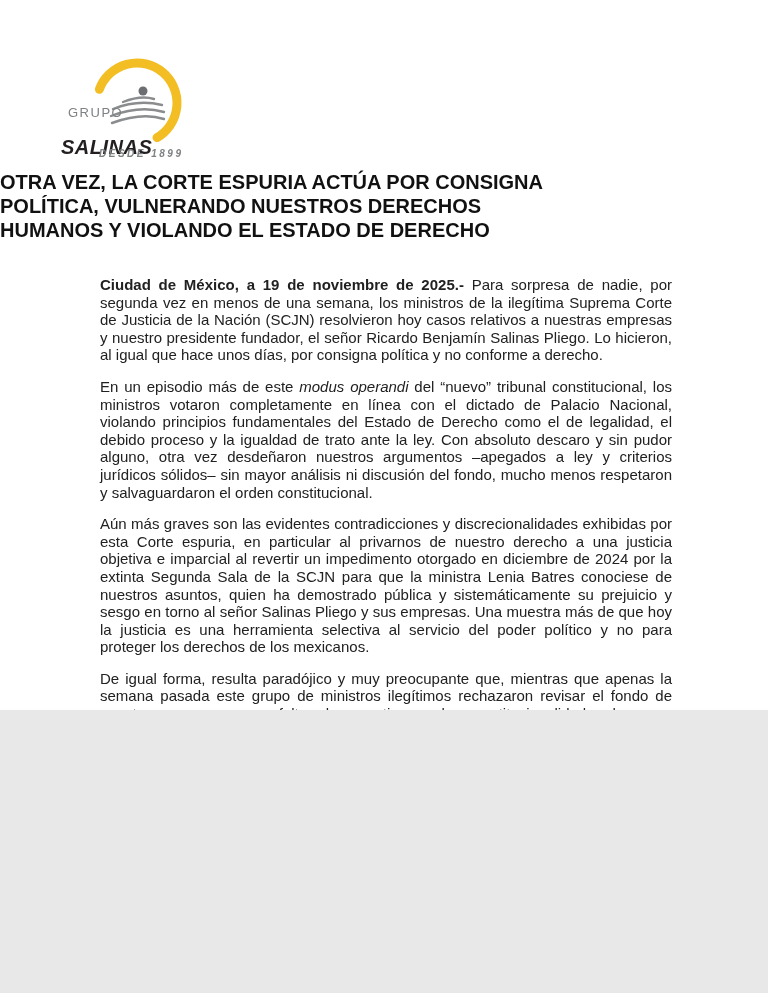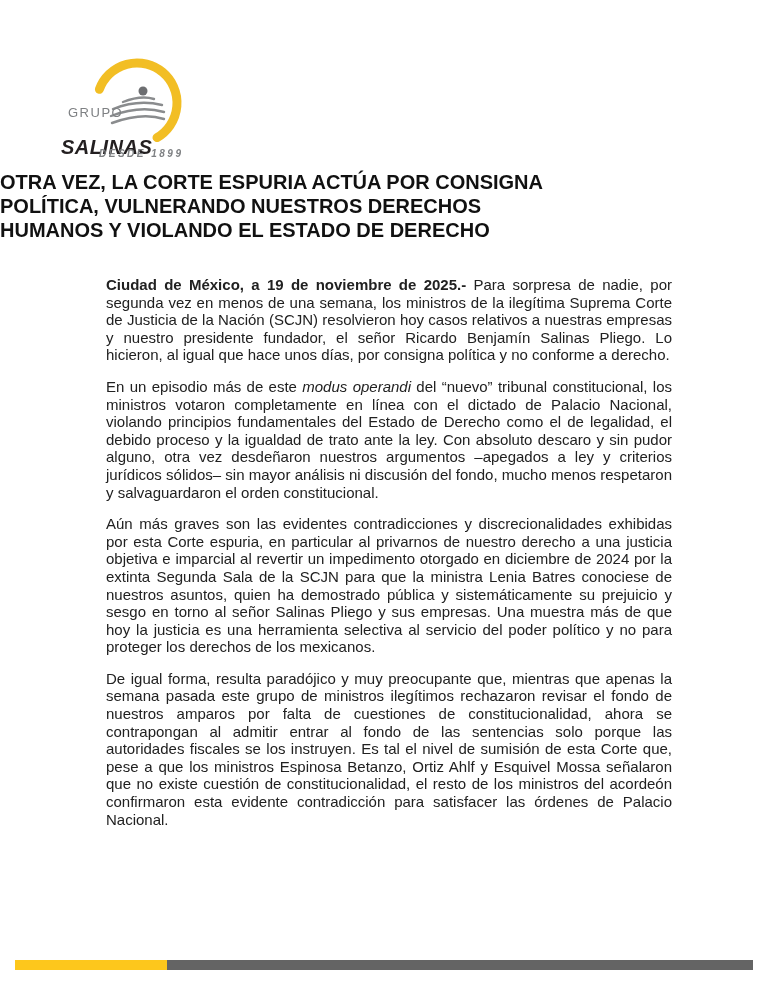--- a/index.html
+++ b/index.html
@@ -1,18 +1,18 @@
 <!DOCTYPE html>
 <html lang="es" style="--footer-yellow: #FDC71C; --footer-gray: #646464; --logo-gray: #7E8083;"><head>
 <meta charset="utf-8">
 <style>
   html,body{margin:0;padding:0;background:#e8e8e8;}
   .page{
     position:relative;
-    width:768px;height:993px;
+    width:768px;height:710px;
     margin:0 auto;
     background:#ffffff;
     font-family:"Liberation Sans", sans-serif;
     color:#212121;
     overflow:hidden;
   }
 
   
   .logo{position:absolute;left:0;top:0;width:260px;height:170px;}
   .logo-svg{position:absolute;left:85px;top:55px;}
@@ -42,21 +42,21 @@
     white-space:pre-line;
     color:#111;
   }
 
   
   .doc-body{
     position:absolute;top:276px;left:98px;width:574px;
     font-size:15px;line-height:17.6px;
     text-align:justify;
   }
-  .doc-body p{margin:0 0 14px 8px;}
+  .doc-body p{margin:0 0 14px 2px;}
   .run-b{font-weight:bold;}
   .run-i{font-style:italic;}
 
   
   .footer-bar{
     position:absolute;left:15px;top:960px;width:738px;height:10px;
     display:flex;
   }
   .footer-yellow{width:152px;height:100%;background:var(--footer-yellow);}
   .footer-gray{flex:1;height:100%;background:var(--footer-gray);}

